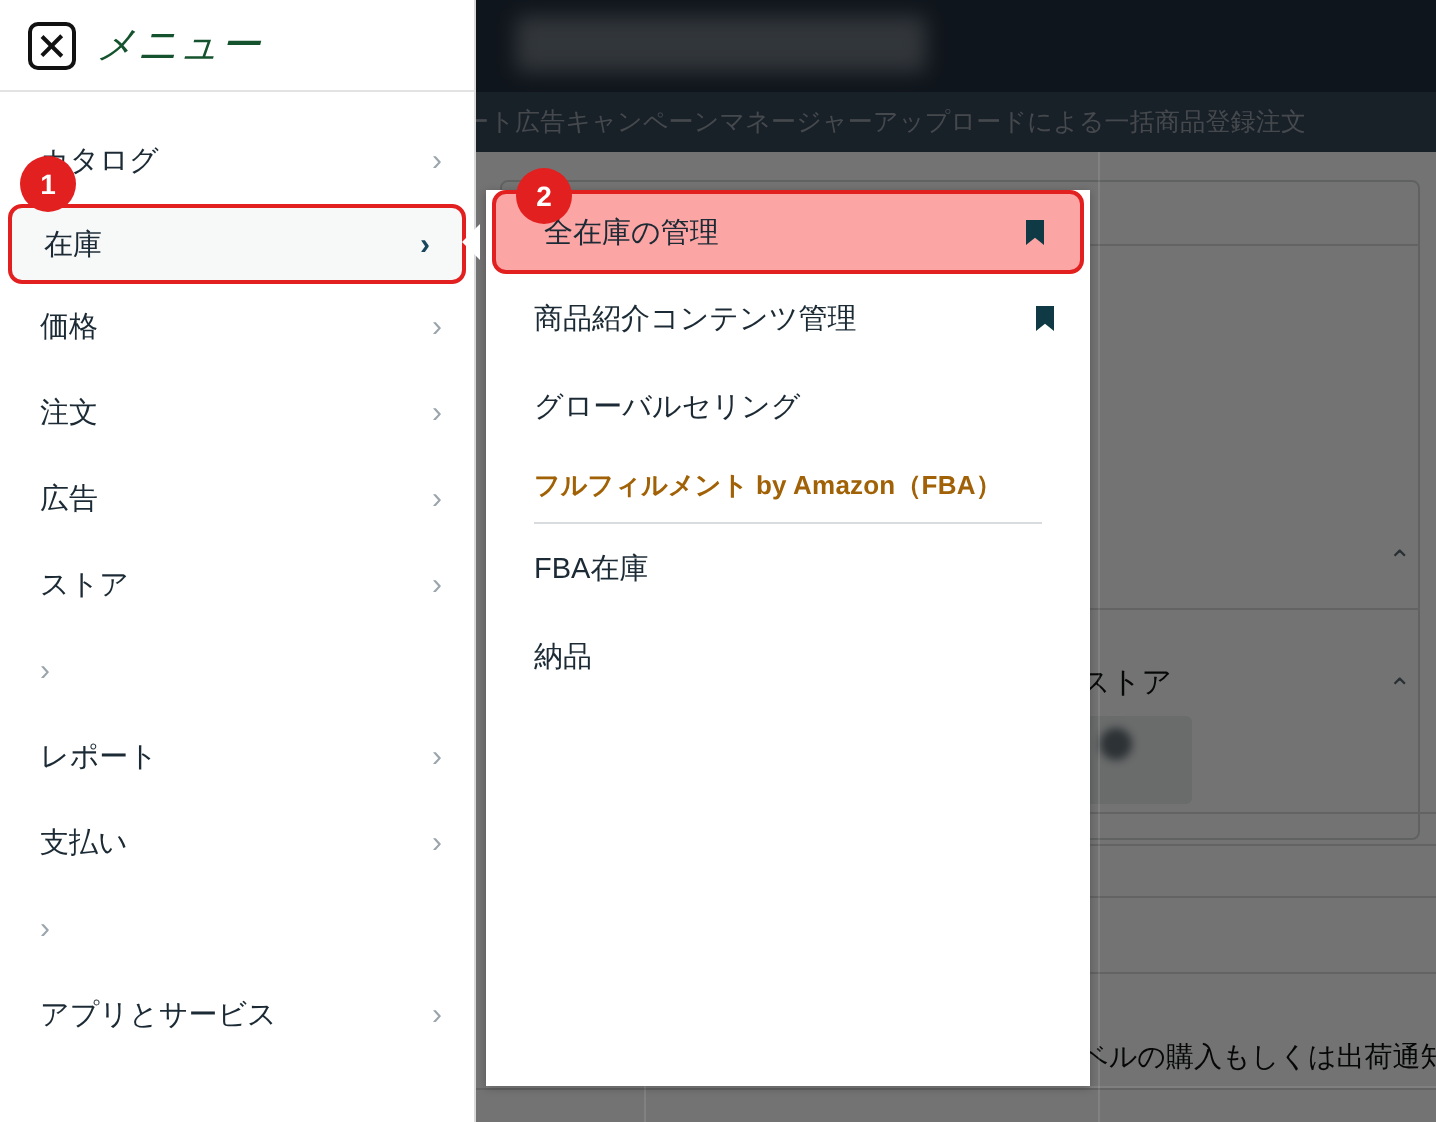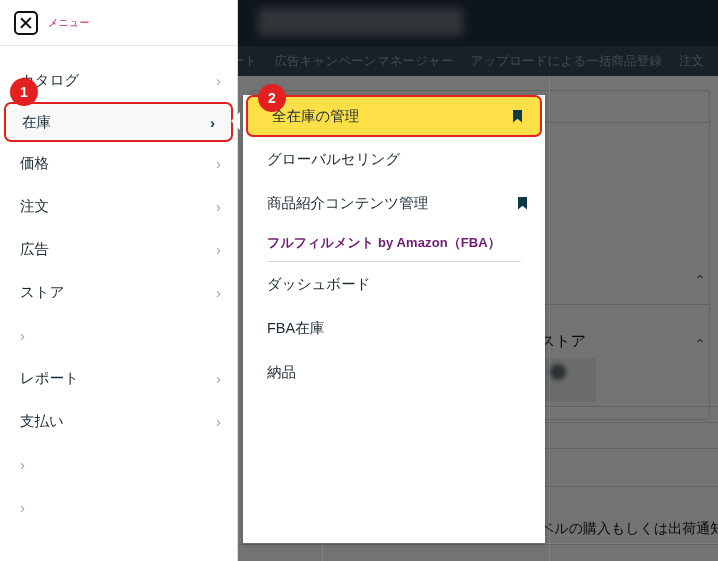--- a/index.html
+++ b/index.html
@@ -18,21 +18,21 @@
     background: #232f3e;
   }
   .search-blur {
     position: absolute; left: 258px; top: 8px; width: 205px; height: 28px;
     background: #848d96; border-radius: 3px;
     filter: blur(5px); opacity: .78;
   }
   .navbar {
     position: absolute; left: 0; top: 46px; width: 718px; height: 30px;
     background: #37475a;
-    display: flex; align-items: center; gap: 17px;
+    display: flex; align-items: center; 
     padding-left: 232px; white-space: nowrap;
     overflow: hidden;
   }
   .navbar .nav-link {
     font-size: 12.5px; color: #9aa3ab; letter-spacing: .1px;
   }
 
   .bg-content {
     position: absolute; left: 0; top: 76px; width: 718px; height: 485px;
     background: #fff; overflow: hidden;
@@ -71,21 +71,21 @@
   .x-icon {
     width: 24px; height: 24px; border: 2.2px solid #111; border-radius: 5px;
     position: relative; flex: none;
   }
   .x-icon:before, .x-icon:after {
     content: ""; position: absolute; left: 3px; top: 9.1px;
     width: 13.5px; height: 2.1px; background: #111;
   }
   .x-icon:before { transform: rotate(45deg); }
   .x-icon:after  { transform: rotate(-45deg); }
-  .menu-title { font-size: 10px; color: #be185d; letter-spacing: .3px; }
+  .menu-title { font-size: 20px; color: #14532d; letter-spacing: .3px; font-style: italic; }
 
   .menu-list { padding-top: 13px; }
   .menu-item {
     position: relative; height: 43px;
     display: flex; align-items: center; justify-content: space-between;
     padding: 0 16px 0 20px;
     font-size: 14.5px; color: #1b2a34;
   }
   .menu-item .chev { color: #9aa5ad; font-size: 15px; font-weight: 400; }
   .menu-item.selected {
@@ -115,32 +115,32 @@
     overflow: hidden;
   }
   .sub-item {
     position: relative; height: 44px;
     display: flex; align-items: center; justify-content: space-between;
     padding: 0 18px 0 24px;
     font-size: 14.5px; color: #1b2a34;
   }
   .sub-item.selected {
     border: 2.5px solid #e32020; border-radius: 7px;
-    margin: 0 3px; height: 42px; background: #fde047;
+    margin: 0 3px; height: 42px; background: #fca5a5;
   }
   .bookmark {
     width: 9px; height: 13px; flex: none;
     background: #0f3a45;
     clip-path: polygon(0 0, 100% 0, 100% 100%, 50% 72%, 0 100%);
   }
   .sub-section {
     padding: 9px 24px 0 24px;
   }
   .sub-section-title {
-    font-size: 13px; font-weight: bold; color: #701a75; padding-bottom: 9px;
+    font-size: 13px; font-weight: bold; color: #a16207; padding-bottom: 9px;
     letter-spacing: .1px;
   }
   .sub-divider { height: 1px; background: #d9dcde; }
 
   
   .badge {
     position: absolute; z-index: 40;
     width: 28px; height: 28px; border-radius: 50%;
     background: #e32020; color: #fff;
     font-size: 14px; font-weight: bold;
@@ -257,53 +257,51 @@
       <div class="menu-item">
         <span>支払い</span>
         <span class="chev">›</span>
       </div>
 
       <div class="menu-item">
         <span class="chev">›</span>
       </div>
 
       <div class="menu-item">
+        <span>アプリとサービス</span>
         <span class="chev">›</span>
       </div>
 
     </div>
   </div>
 
   <div class="notch"></div>
 
   <div class="submenu">
 
     <div class="sub-item selected">
       <span>全在庫の管理</span>
       <span class="bookmark"></span>
     </div>
 
 
     <div class="sub-item">
-      <span>グローバルセリング</span>
-    </div>
-
-    <div class="sub-item">
       <span>商品紹介コンテンツ管理</span>
       <span class="bookmark"></span>
+    </div>
+
+    <div class="sub-item">
+      <span>グローバルセリング</span>
     </div>
 
     <div class="sub-section">
       <div class="sub-section-title">フルフィルメント by Amazon（FBA）</div>
       <div class="sub-divider"></div>
     </div>
 
-    <div class="sub-item">
-      <span>ダッシュボード</span>
-    </div>
 
     <div class="sub-item">
       <span>FBA在庫</span>
     </div>
 
     <div class="sub-item">
       <span>納品</span>
     </div>
 
 

